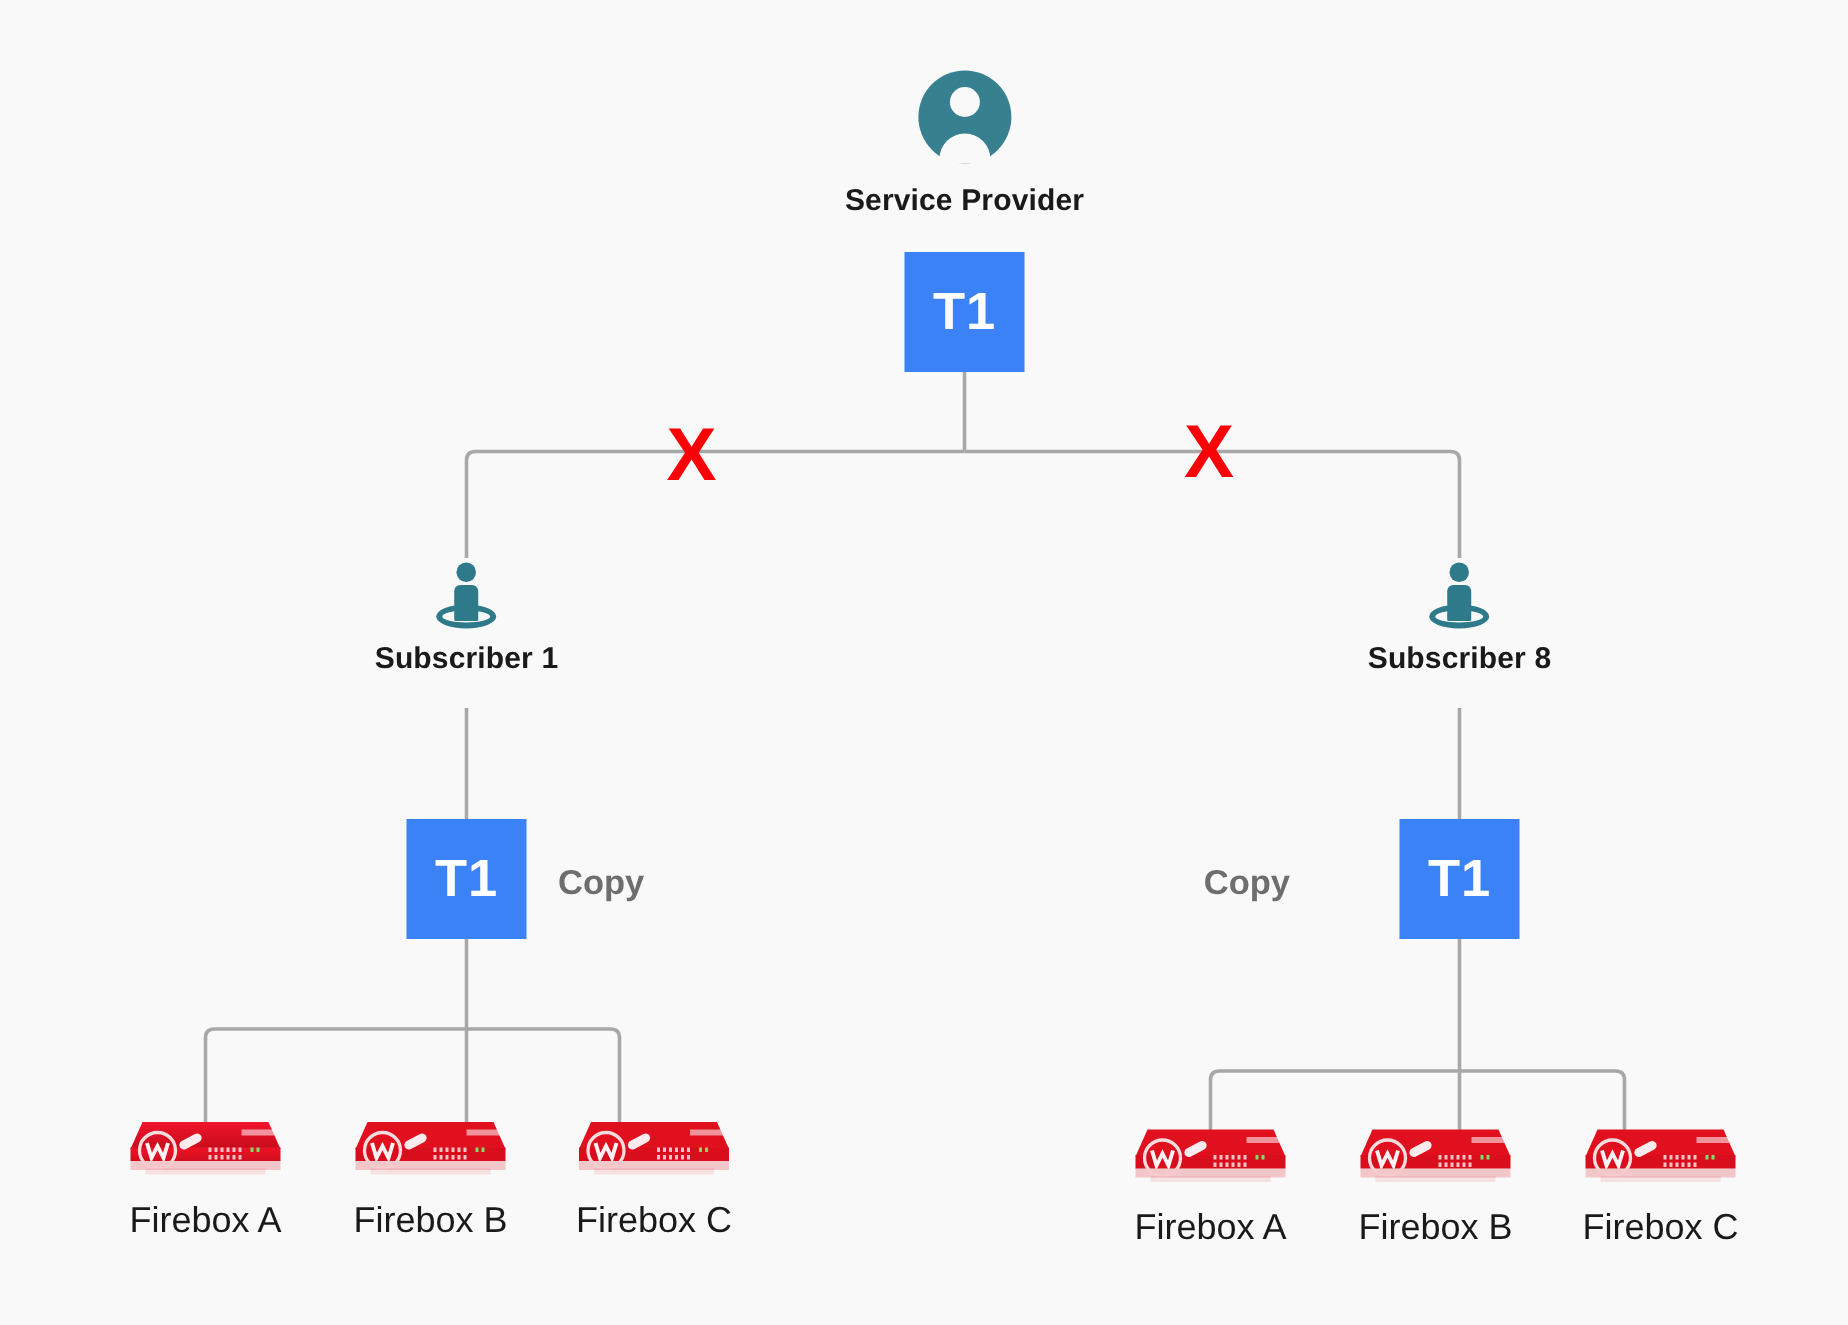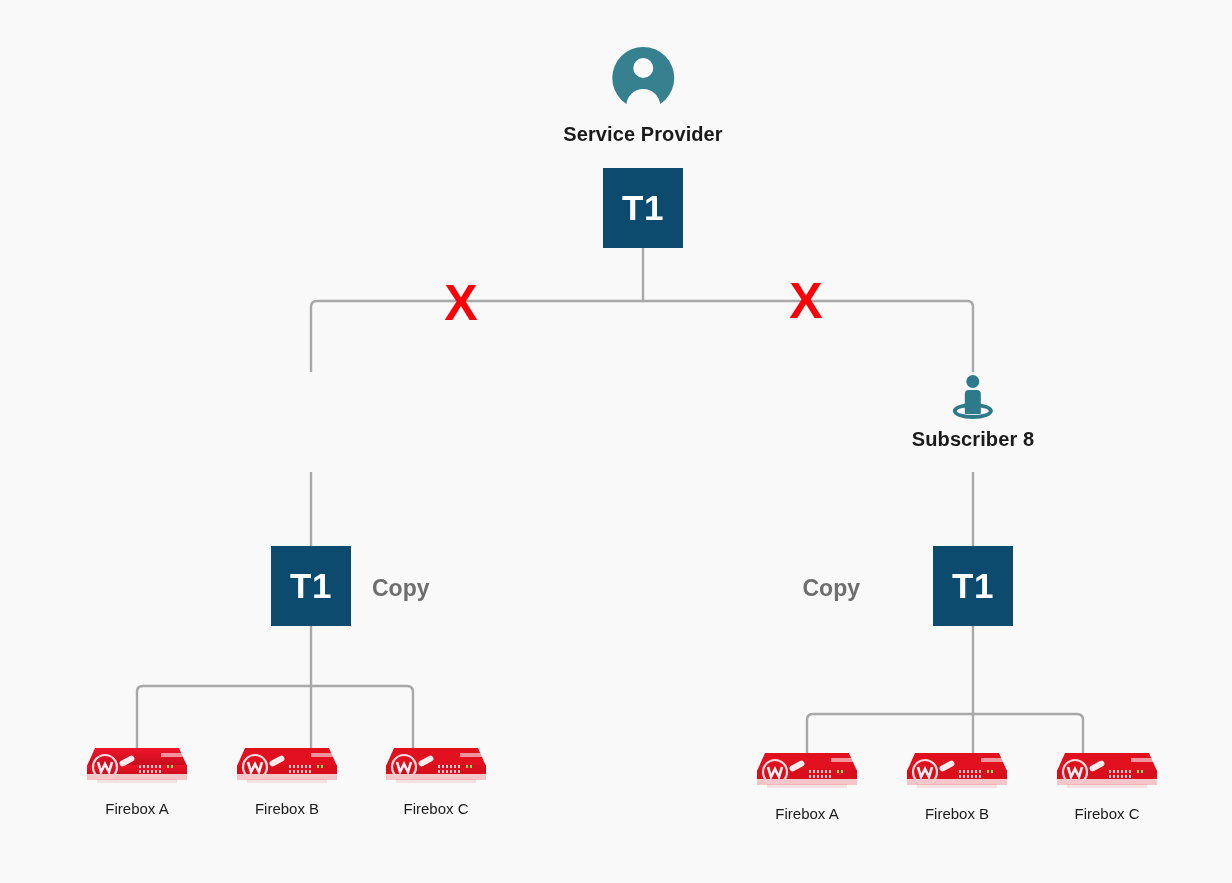--- a/index.html
+++ b/index.html
@@ -103,39 +103,39 @@
     height: 16px;
     border: 4px solid #2e7a8a;
     border-radius: 50%;
     box-sizing: border-box;
   }
 
   
   .chip {
     width: 80px;
     height: 80px;
-    background: #0c4a6e;
+    background: #3b82f6;
     color: #ffffff;
     font-size: 35px;
     font-weight: bold;
     line-height: 80px;
     text-align: center;
     letter-spacing: 0.5px;
   }
 
   
   .label-bold {
     font-size: 20px;
     font-weight: bold;
     color: #1a1a1a;
     white-space: nowrap;
     letter-spacing: 0.1px;
   }
   .label-plain {
-    font-size: 15px;
+    font-size: 24px;
     font-weight: normal;
     color: #1a1a1a;
     white-space: nowrap;
   }
   .label-copy {
     font-size: 23px;
     font-weight: bold;
     color: #6e6e6e;
     white-space: nowrap;
   }
@@ -200,20 +200,28 @@
     <div class="label-bold" style="margin-top:14px;">Service Provider</div>
   </div>
 
   <div class="node" style="left:643px; top:168px;">
     <div class="chip">T1</div>
   </div>
 
   <div class="xmark" style="left:461px; top:303px;">X</div>
   <div class="xmark" style="left:806px; top:301px;">X</div>
 
+  <div class="node" style="left:311px; top:375px;">
+    <div class="person">
+      <div class="p-head"></div>
+      <div class="p-body"></div>
+      <div class="p-ring"></div>
+    </div>
+    <div class="label-bold" style="margin-top:9px;">Subscriber 1</div>
+  </div>
 
   <div class="node" style="left:311px; top:546px;">
     <div class="chip">T1</div>
   </div>
   <div style="position:absolute; left:372px; top:575px;" class="label-copy">Copy</div>
 
   <div class="node" style="left:137px; top:740px;">
     <div class="firebox">
       <svg class="fb-svg" viewBox="0 0 108 46" width="108" height="46">
         <defs>

